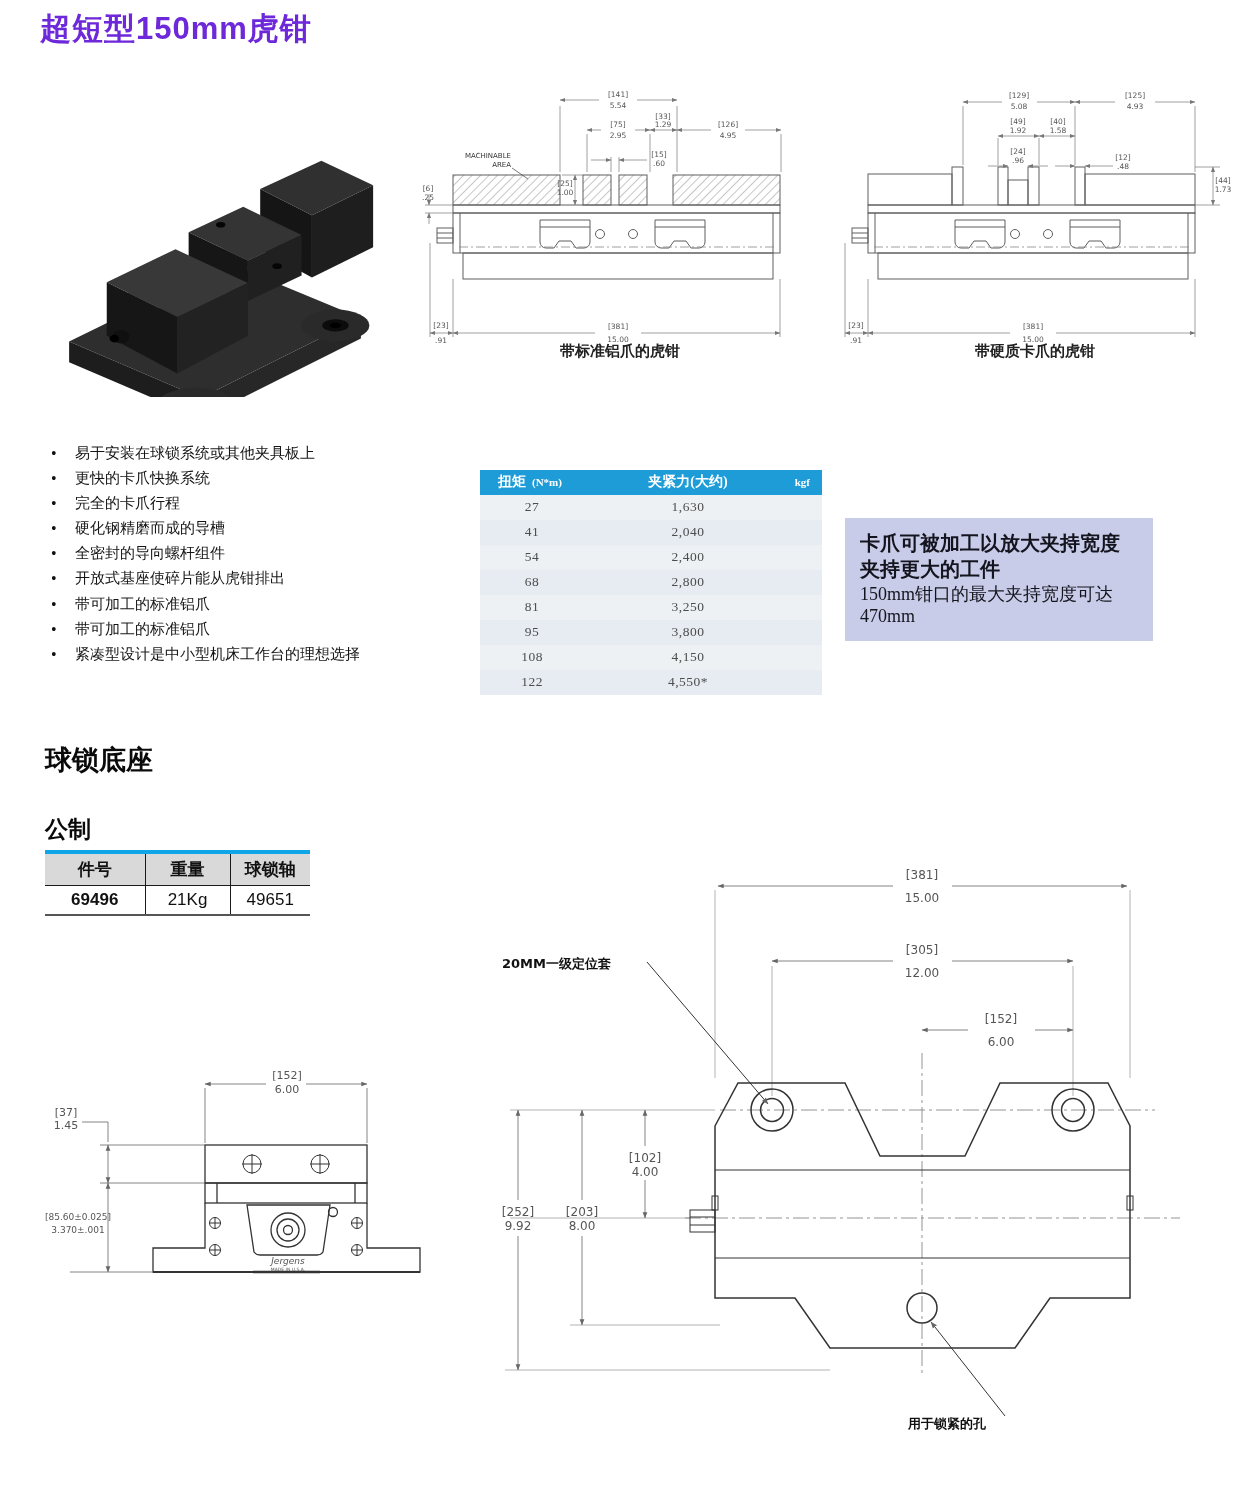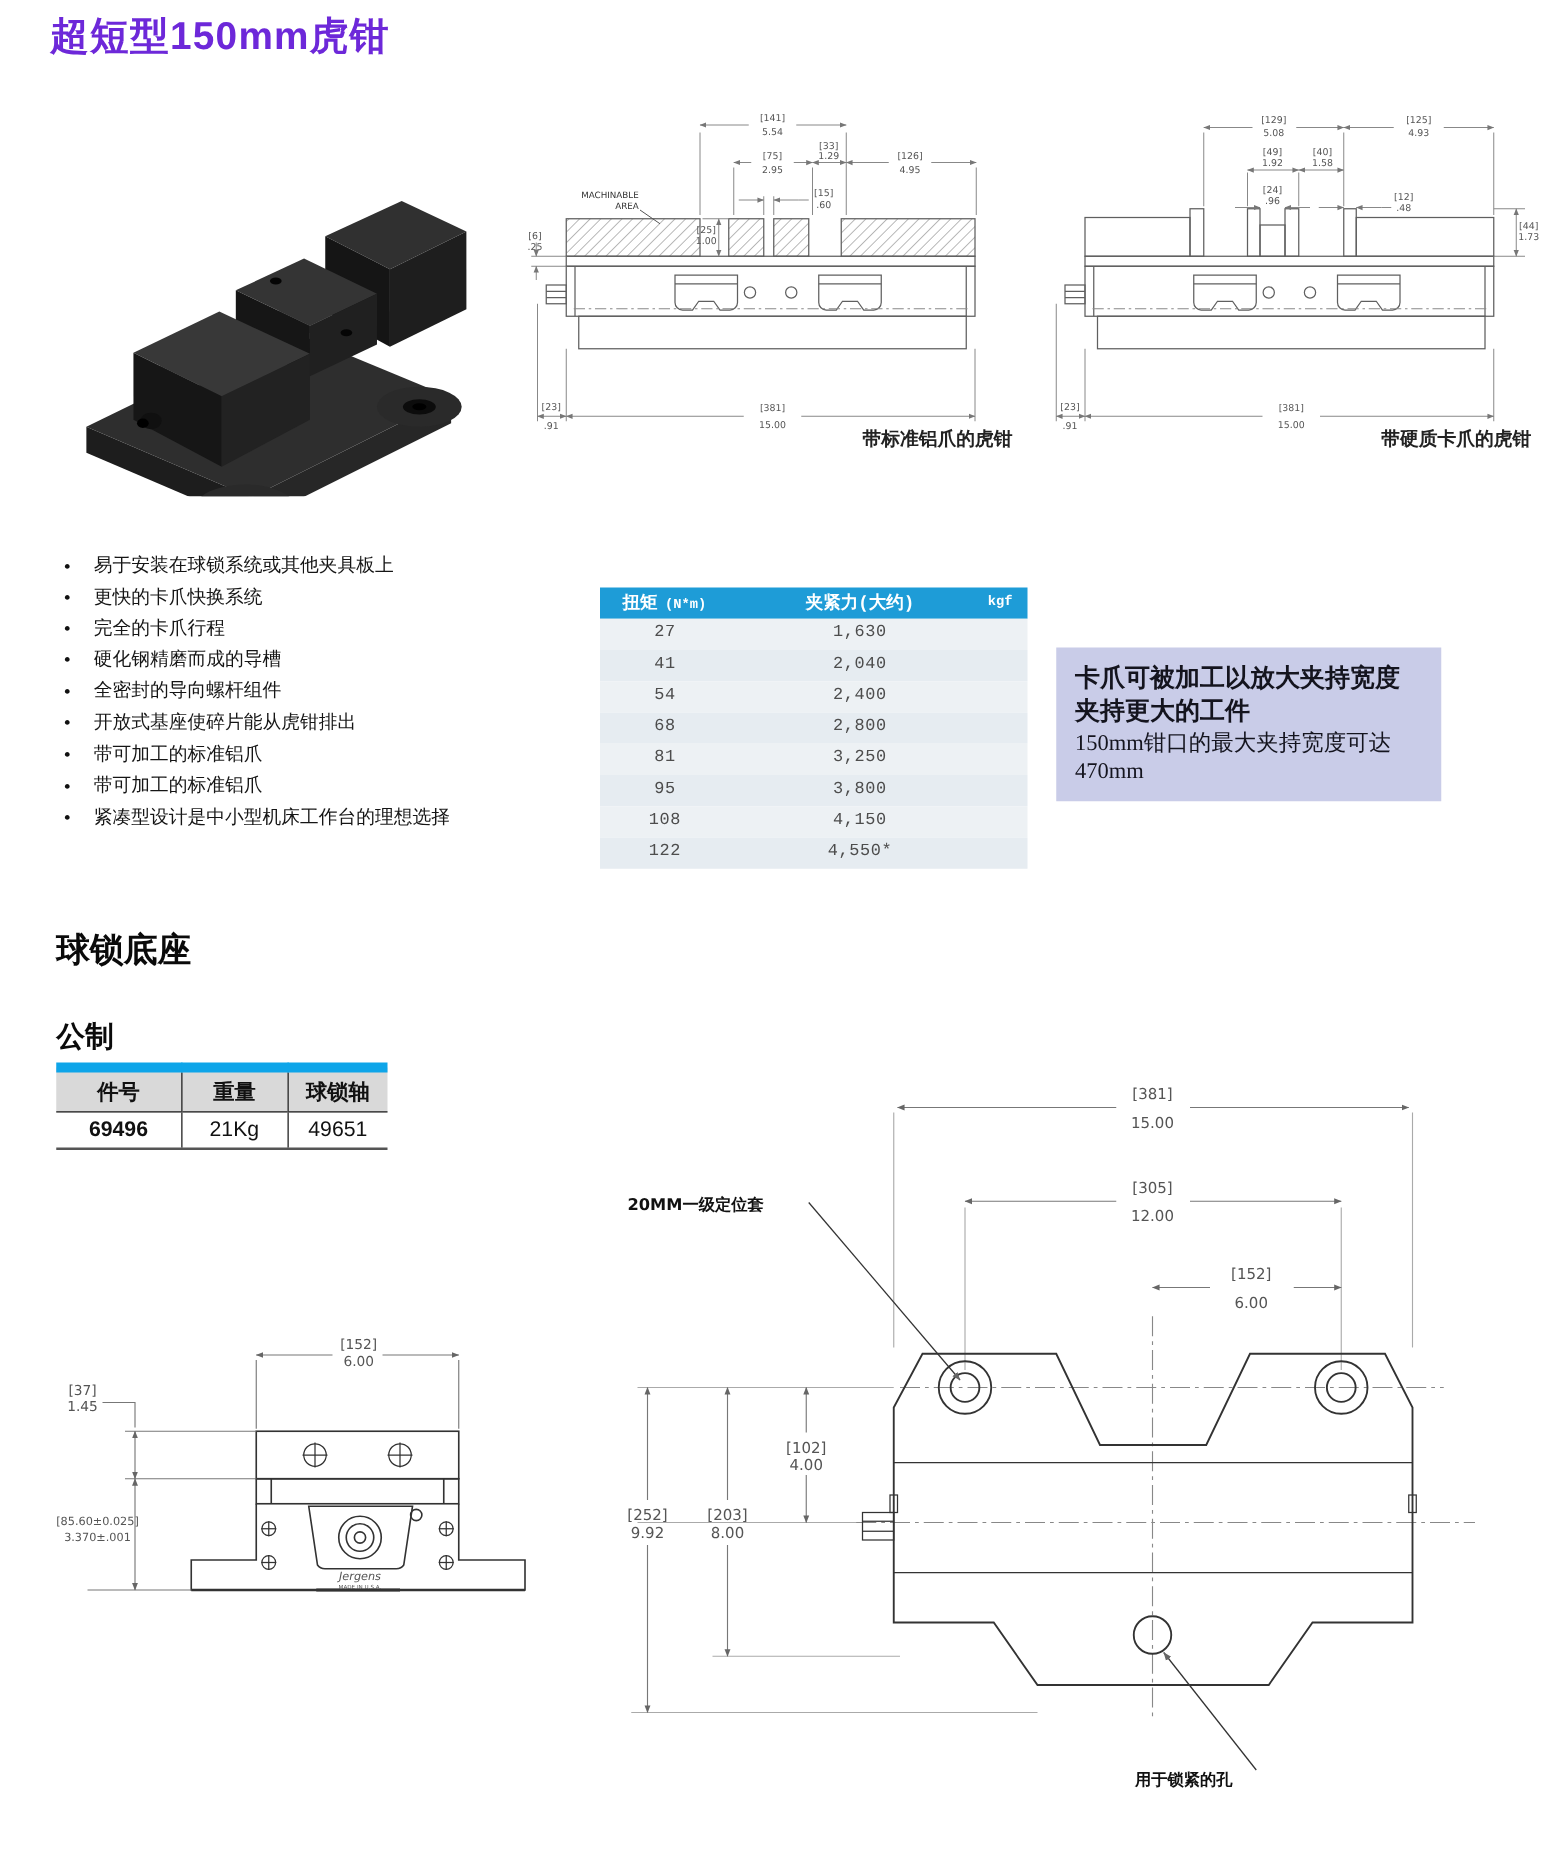--- a/index.html
+++ b/index.html
@@ -3,30 +3,30 @@
 <meta charset="utf-8">
 <style>
   * { margin:0; padding:0; box-sizing:border-box; }
   html,body { background:#ffffff; }
   body { font-family:"Liberation Sans", sans-serif; color:#111; }
   .page { position:relative; width:1237px; height:1501px; background:#fff; overflow:hidden; }
   .abs { position:absolute; }
 
   .title { left:40px; top:8px; font-size:31px; font-weight:bold; letter-spacing:1px; color:#6d28d9; }
 
-  .caption { font-size:15px; font-weight:bold; color:#222; text-align:right; width:380px; }
+  .caption { font-size:15px; font-weight:bold; color:#222; text-align:center; width:380px; }
 
   
   .features { left:45px; top:446px; width:440px; list-style:none; }
   .features li { position:relative; padding-left:30px; margin-bottom:9.5px;
     font-family:"Liberation Serif", serif; font-size:15px; color:#151515; line-height:1.04; }
   .features li::before { content:"•"; position:absolute; left:6px; top:0; font-size:16px; color:#111; }
 
   
-  .torque { left:480px; top:470px; width:342px; font-family:Liberation Mono, monospace; }
+  .torque { left:480px; top:470px; width:342px; font-family:Liberation Serif, serif; }
   .tt-header { position:relative; height:25px; background:#1e9cd7; color:#fff; }
   .tt-header .h-torque { position:absolute; left:18px; top:3px; font-size:14px; font-weight:bold; }
   .tt-header .h-torque .unit { font-size:11px; font-weight:bold; margin-left:6px; }
   .tt-header .h-clamp { position:absolute; left:208px; top:3px; transform:translateX(-50%); font-size:14px; font-weight:bold; }
   .tt-header .h-kgf { position:absolute; right:12px; top:6px; font-size:11px; font-weight:bold; }
   .tt-row { position:relative; height:25px; }
   .tt-row:nth-child(odd) { background:#edf1f4; }
   .tt-row:nth-child(even) { background:#e6ecf1; }
   .tt-row span { position:absolute; top:4px; font-size:13.5px; color:#4d4d4d; letter-spacing:0.5px; text-align:center; }
   .tt-row .c1 { left:0; width:104px; }
@@ -36,21 +36,21 @@
   .callout { left:845px; top:518px; width:308px; background:#c9cce8; padding:13px 15px 14px 15px; color:#14141e; }
   .callout .b { font-size:20px; font-weight:bold; line-height:1.28; }
   .callout .n { font-family:"Liberation Serif", serif; font-size:18px; margin-top:0; }
 
   .h2 { left:45px; top:742px; font-size:27px; font-weight:bold; color:#0a0a0a; }
   .h3 { left:45px; top:814px; font-size:23px; font-weight:bold; color:#0a0a0a; }
 
   
   .metric { left:45px; top:850px; width:265px; border-collapse:collapse; font-family:"Liberation Sans", sans-serif; }
   .metric th, .metric td { text-align:center; font-size:17px; padding:4px 2px; }
-  .metric thead tr { background:#d9d9d9; border-top:8px solid #0ea5e9; border-bottom:1px solid #1a1a1a; }
+  .metric thead tr { background:#d9d9d9; border-top:4px solid #0ea5e9; border-bottom:1px solid #1a1a1a; }
   .metric th { font-weight:bold; border-left:1px solid #1a1a1a; }
   .metric th:first-child { border-left:none; }
   .metric td { border-left:1px solid #1a1a1a; }
   .metric td:first-child { border-left:none; font-weight:bold; }
   .metric tbody tr { border-bottom:2px solid #555; }
   .metric col.c1 { width:100px; } .metric col.c2 { width:85px; } .metric col.c3 { width:80px; }
 
   svg text { font-family:"DejaVu Sans", sans-serif; }
   text.dim { font-size:7.5px; fill:#555; text-anchor:middle; }
   text.dimB { font-size:11px; fill:#555; text-anchor:middle; }

